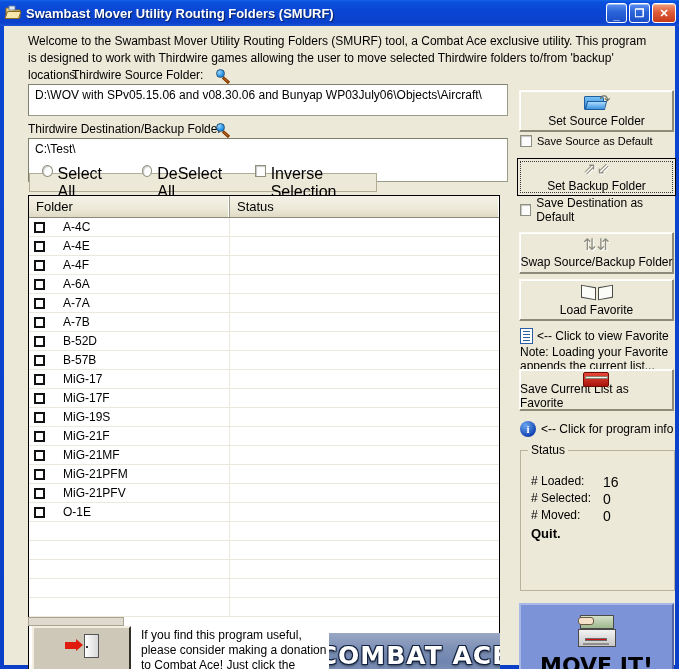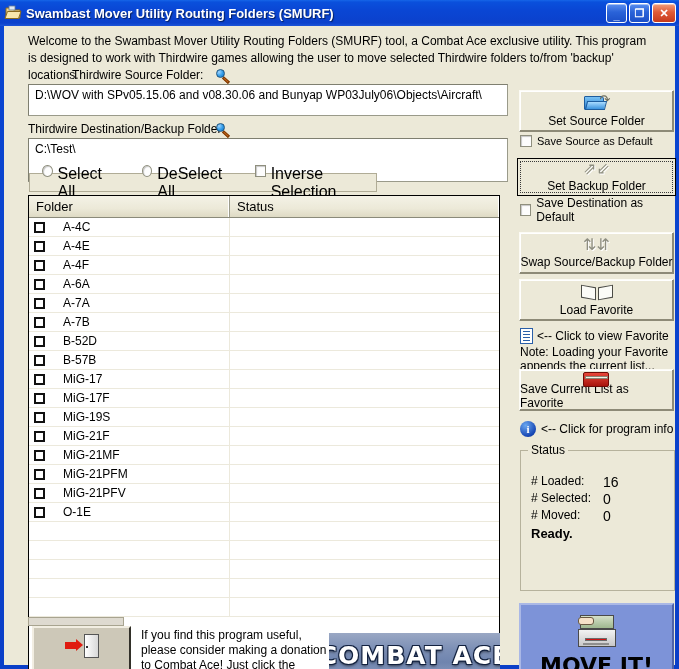--- a/index.html
+++ b/index.html
@@ -639,21 +639,21 @@
     </div>
 
     <div id="status-group"></div>
     <div id="status-legend">Status</div>
     <div class="srow" style="left:527px; top:448px;"># Loaded:</div>
     <div class="sval" style="left:599px; top:448px;">16</div>
     <div class="srow" style="left:527px; top:465px;"># Selected:</div>
     <div class="sval" style="left:599px; top:465px;">0</div>
     <div class="srow" style="left:527px; top:482px;"># Moved:</div>
     <div class="sval" style="left:599px; top:482px;">0</div>
-    <div id="s-ready">Ready.</div>
+    <div id="s-ready">Quit.</div>
 
     <div id="btn-move">
       <span class="mover">
         <span class="box"></span>
           <span class="slot"></span>
           <span class="slot2"></span>
         <span class="top"></span>
           <span class="hand"></span>
       </span>
       <span id="move-label">MOVE IT!</span>

